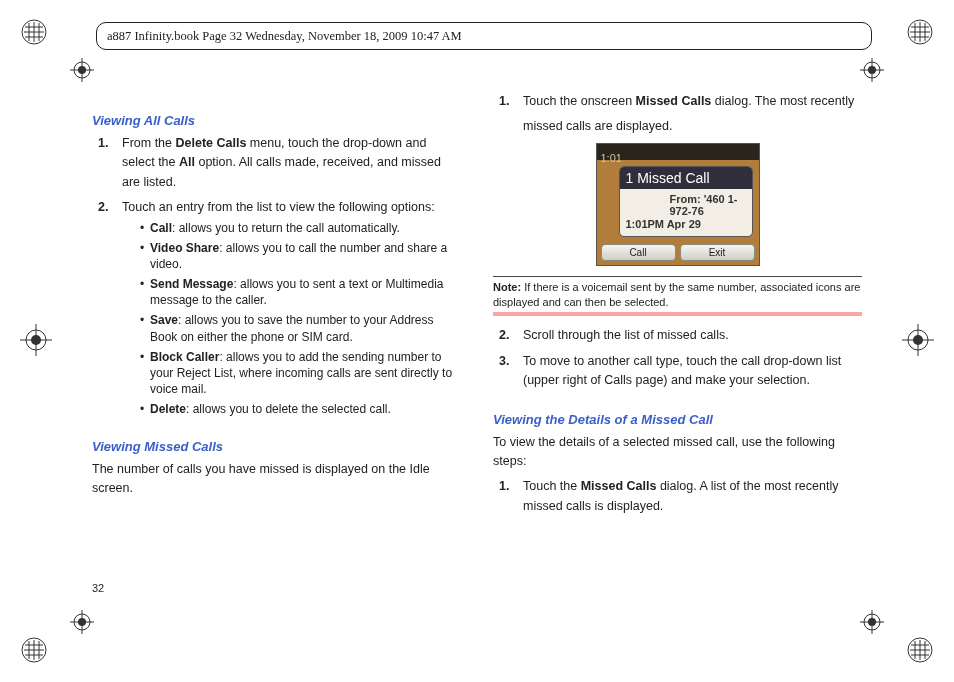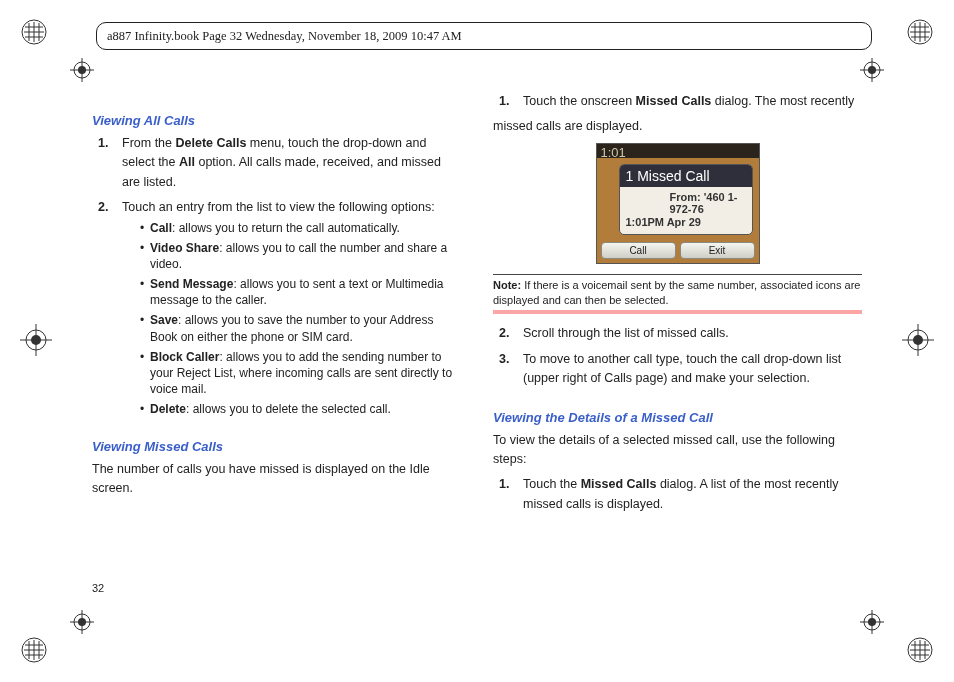--- a/index.html
+++ b/index.html
@@ -46,21 +46,21 @@
 
   
   .note { border-top:1px solid #444; border-bottom:4px solid #fca5a5; padding:3px 0; margin:6px 0 10px 0; font-size:11px; line-height:1.35; font-family:"Arial Narrow","Helvetica Narrow",Arial,sans-serif; }
   .note b { font-family:Arial,Helvetica,sans-serif; }
 
   
   .phone-wrap { text-align:center; margin:2px 0 6px 0; }
   .phone {
     display:inline-block; width:162px; border:1px solid #555; background:#b27d3a; padding:0; overflow:hidden;
   }
-  .phone .statusbar { height:14px; background:#2a241c; color:#cfc7a9; font-size:13px; padding:1px 4px; box-sizing:border-box; text-align:left; }
+  .phone .statusbar { height:14px; background:#2a241c; color:#cfc7a9; font-size:11px; padding:8px 4px; box-sizing:border-box; text-align:left; }
   .phone .dialog {
     margin:6px 6px 4px 22px; background:#f2eee6; border:1px solid #555; border-radius:5px;
     padding:0; overflow:hidden; text-align:left;
   }
   .phone .dialog .titlebar { background:#2e2f3a; color:#fff; font-size:14px; padding:3px 6px; }
   .phone .dialog .body { padding:4px 6px 6px 6px; font-size:11px; color:#333; font-weight:bold; }
   .phone .dialog .body div:first-child { margin-bottom:1px;padding-left:44px; }
   .phone .softkeys { display:flex; gap:4px; padding:3px 4px 4px 4px; }
   .phone .softkeys .btn {
     flex:1; text-align:center; font-size:10px; background:linear-gradient(#f5f5f1,#cfcfc6);
@@ -195,21 +195,21 @@
 
     <h4 class="sec avoid-break">Viewing Missed Calls</h4>
     <p class="body-p">The number of calls you have missed is displayed on the Idle screen.</p>
     <ol class="num">
       <li>
         <span class="n">1.</span>
         <span>Touch the onscreen </span><b>Missed Calls</b><span> dialog. The most recently</span>
       </li>
     </ol>
 
-    <p class="body-p" style="">missed calls are displayed.</p>
+    <p class="body-p" style="margin-left:30px;">missed calls are displayed.</p>
 
     <div class="phone-wrap avoid-break">
       <div class="phone">
         <div class="statusbar">1:01</div>
         <div class="dialog">
           <div class="titlebar">1 Missed Call</div>
           <div class="body">
             <div>From: '460   1-972-76</div>
             <div>1:01PM Apr 29</div>
           </div>

